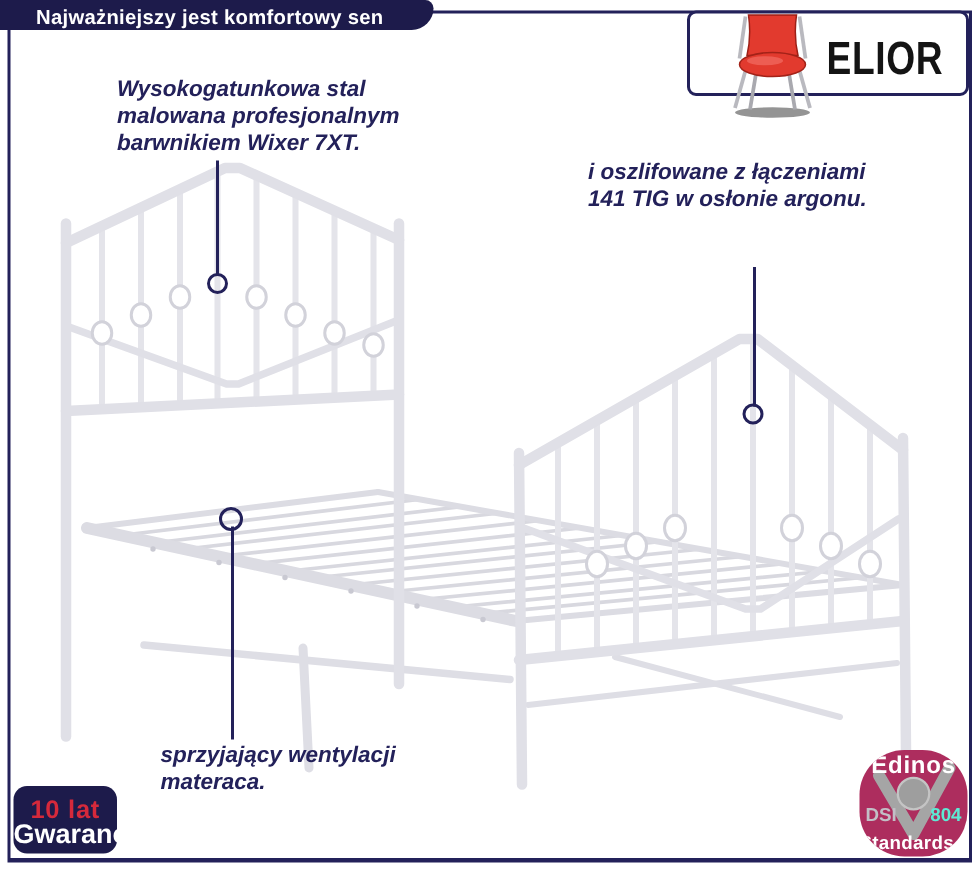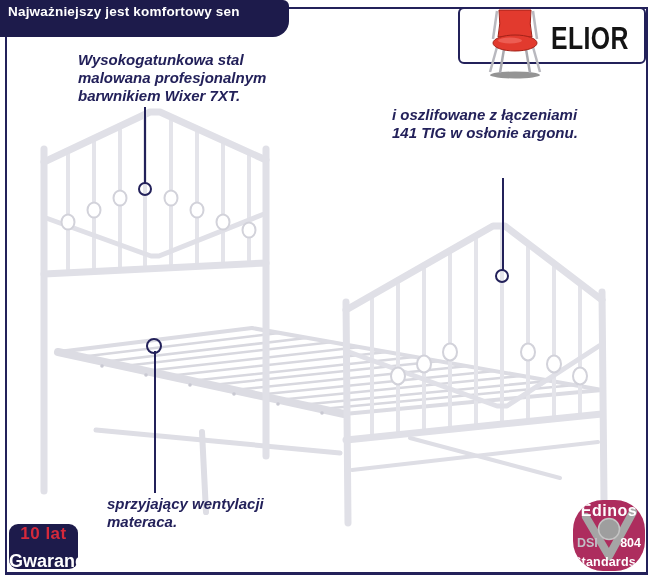--- a/index.html
+++ b/index.html
@@ -7,23 +7,23 @@
     position:relative;width:650px;height:580px;background:#ffffff;overflow:hidden;
     font-family:"Liberation Sans",sans-serif;
   }
   
   .frame{
     position:absolute;left:5px;top:7px;width:639px;height:563px;
     border:2px solid #23215a;border-bottom-width:3px;z-index:1;
   }
   
   .banner{
-    position:absolute;left:0;top:0;width:289px;height:37px;z-index:5;
+    position:absolute;left:0;top:0;width:289px;height:20px;z-index:5;
     background:#1d1b4b;color:#ffffff;font-weight:bold;font-size:13.5px;
-    line-height:23px;padding-left:8px;box-sizing:border-box;
+    line-height:23px;padding-left:24px;box-sizing:border-box;
     border-radius:0 6px 16px 0;letter-spacing:.2px;white-space:nowrap;
   }
   
   .logo-box{
     position:absolute;left:458px;top:7px;width:188px;height:57px;z-index:4;
     background:#ffffff;border:2px solid #23215a;border-radius:6px;box-sizing:border-box;
   }
   .chair{position:absolute;left:484px;top:9px;z-index:6;}
   .brand{
     position:absolute;left:551px;top:21px;z-index:6;color:#141414;
@@ -46,36 +46,36 @@
     position:absolute;border:2.5px solid #23215a;border-radius:50%;
     box-sizing:border-box;z-index:5;background:transparent;
   }
   #m1{left:138px;top:182px;width:14px;height:14px;}
   #m2{left:495px;top:269px;width:14px;height:14px;}
   #m3{left:146px;top:338px;width:16px;height:16px;}
   
   .warranty{
     position:absolute;left:9px;top:524px;width:69px;height:45px;z-index:6;
     background:#1d1b4b;border-radius:9px;text-align:center;
-    display:flex;flex-direction:column;justify-content:space-between;box-sizing:border-box;
+    display:flex;flex-direction:column;justify-content:center;box-sizing:border-box;
   }
   .warranty .w1{color:#d5293b;font-weight:bold;font-size:17px;line-height:19px;letter-spacing:.5px;}
   .warranty .w2{color:#ffffff;font-weight:bold;font-size:18px;line-height:15px;}
   
   .standards{
     position:absolute;left:573px;top:500px;width:72px;height:71px;z-index:6;
     background:#ad2d5e;overflow:hidden;border-radius:30px;
   }
   .standards .e-brand{
     position:absolute;left:0;top:2px;width:100%;text-align:center;
     color:#ffffff;font-weight:bold;font-size:16px;letter-spacing:.5px;
   }
   .standards svg{position:absolute;left:0;top:0;}
   .standards .dsi{position:absolute;left:4px;top:36px;color:#c2bfc6;font-weight:bold;font-size:12.5px;}
-  .standards .n804{position:absolute;right:4px;top:36px;color:#ffffff;font-weight:bold;font-size:12.5px;}
+  .standards .n804{position:absolute;right:4px;top:36px;color:#5eead4;font-weight:bold;font-size:12.5px;}
   .standards .std{
     position:absolute;left:0;bottom:2px;width:100%;
     color:#ffffff;font-weight:bold;font-size:12.5px;letter-spacing:.2px;
   }
   
   .bed{position:absolute;left:0;top:0;z-index:2;}
 </style>
 </head>
 <body>
 

